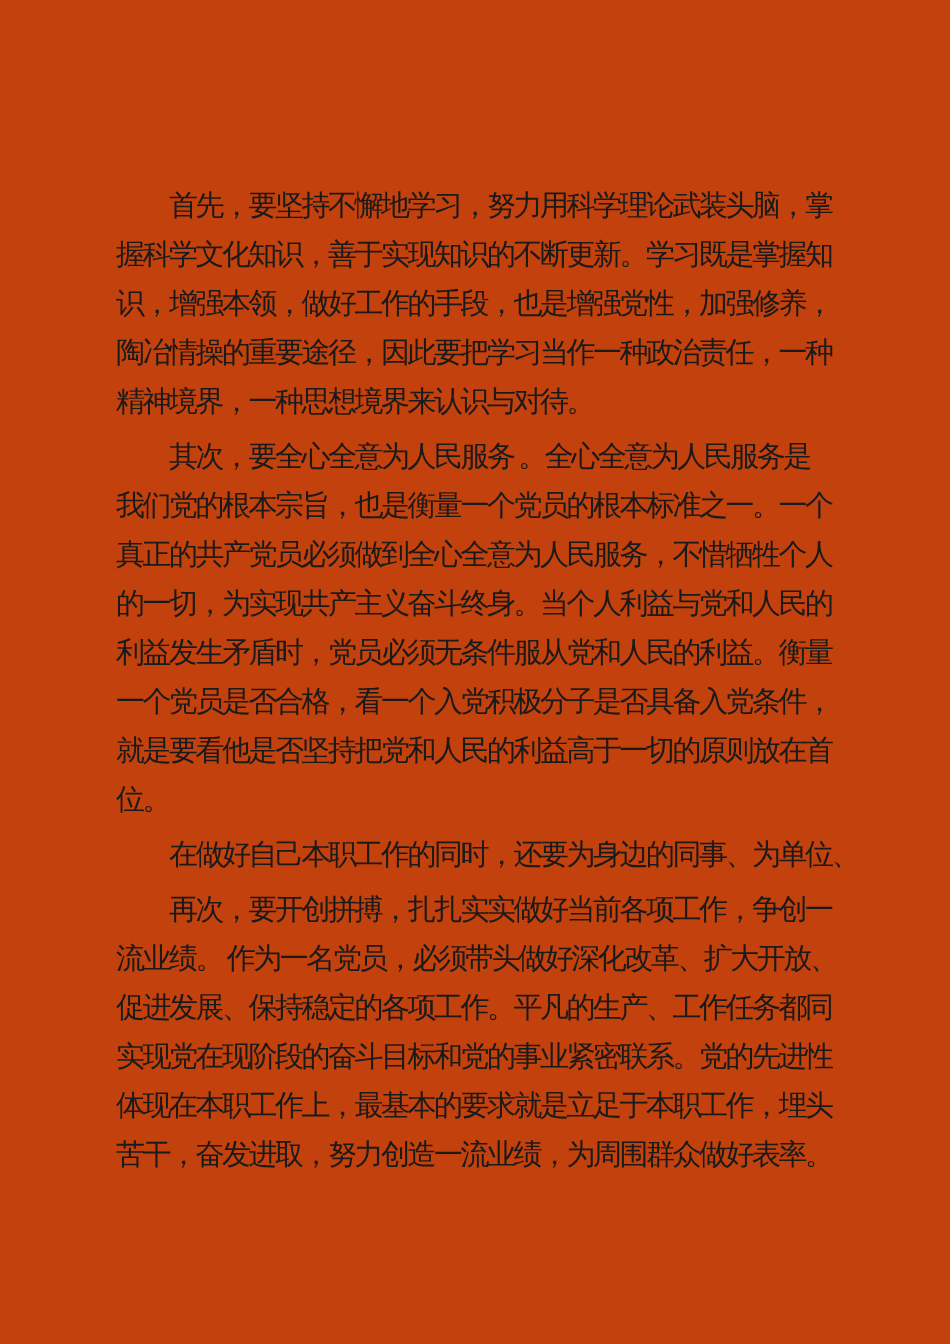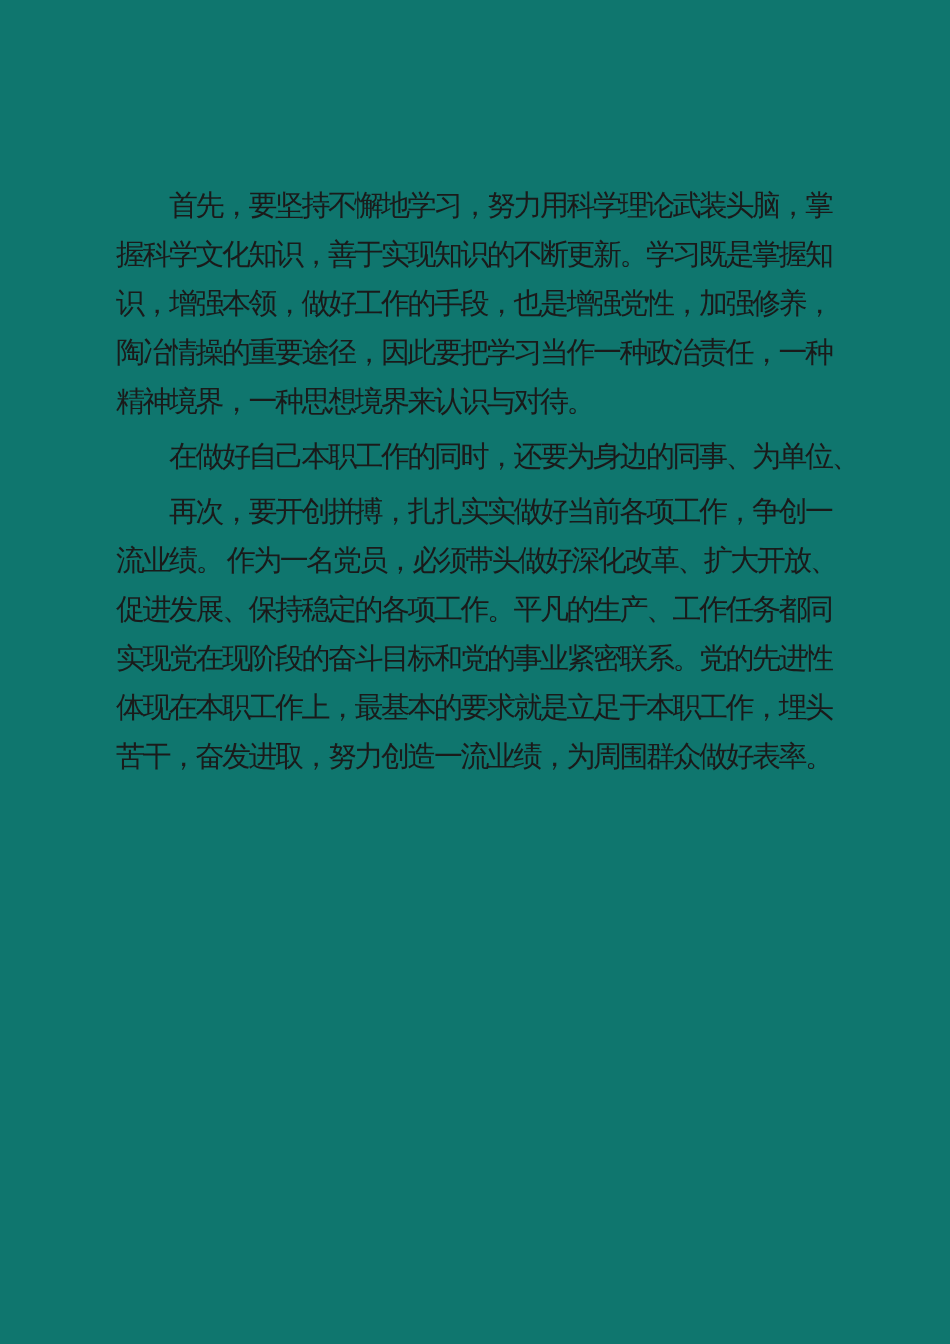--- a/index.html
+++ b/index.html
@@ -11,21 +11,21 @@
     width: 950px;
     height: 1344px;
     overflow: hidden;
     font-family: "Liberation Serif", "DejaVu Serif", serif;
   }
   .page {
     box-sizing: border-box;
     width: 950px;
     height: 1344px;
     padding: 181px 85px 0 116px;
-    background: #0f766e;
+    background: #c2410c;
   }
   .para {
     margin: 0 0 6px 0;
     padding: 0;
     color: #1a1a1a;
     font-size: 29px;
     line-height: 49px;
     letter-spacing: -2.5px;
     font-weight: 400;
     white-space: pre;          
@@ -35,20 +35,28 @@
 </style>
 </head>
 <body>
 
 <div class="page">
   <p class="para">首先，要坚持不懈地学习，努力用科学理论武装头脑，掌
 握科学文化知识，善于实现知识的不断更新。学习既是掌握知
 识，增强本领，做好工作的手段，也是增强党性，加强修养，
 陶冶情操的重要途径，因此要把学习当作一种政治责任，一种
 精神境界，一种思想境界来认识与对待。</p>
+  <p class="para">其次，要全心全意为人民服务 。全心全意为人民服务是
+我们党的根本宗旨，也是衡量一个党员的根本标准之一。一个
+真正的共产党员必须做到全心全意为人民服务，不惜牺牲个人
+的一切，为实现共产主义奋斗终身。当个人利益与党和人民的
+利益发生矛盾时，党员必须无条件服从党和人民的利益。衡量
+一个党员是否合格，看一个入党积极分子是否具备入党条件，
+就是要看他是否坚持把党和人民的利益高于一切的原则放在首
+位。</p>
   <p class="para">在做好自己本职工作的同时，还要为身边的同事、为单位、</p>
   <p class="para">再次，要开创拼搏，扎扎实实做好当前各项工作，争创一
 流业绩。 作为一名党员，必须带头做好深化改革、扩大开放、
 促进发展、保持稳定的各项工作。平凡的生产、工作任务都同
 实现党在现阶段的奋斗目标和党的事业紧密联系。党的先进性
 体现在本职工作上，最基本的要求就是立足于本职工作，埋头
 苦干，奋发进取，努力创造一流业绩，为周围群众做好表率。</p>
 </div>
 
 </body></html>

